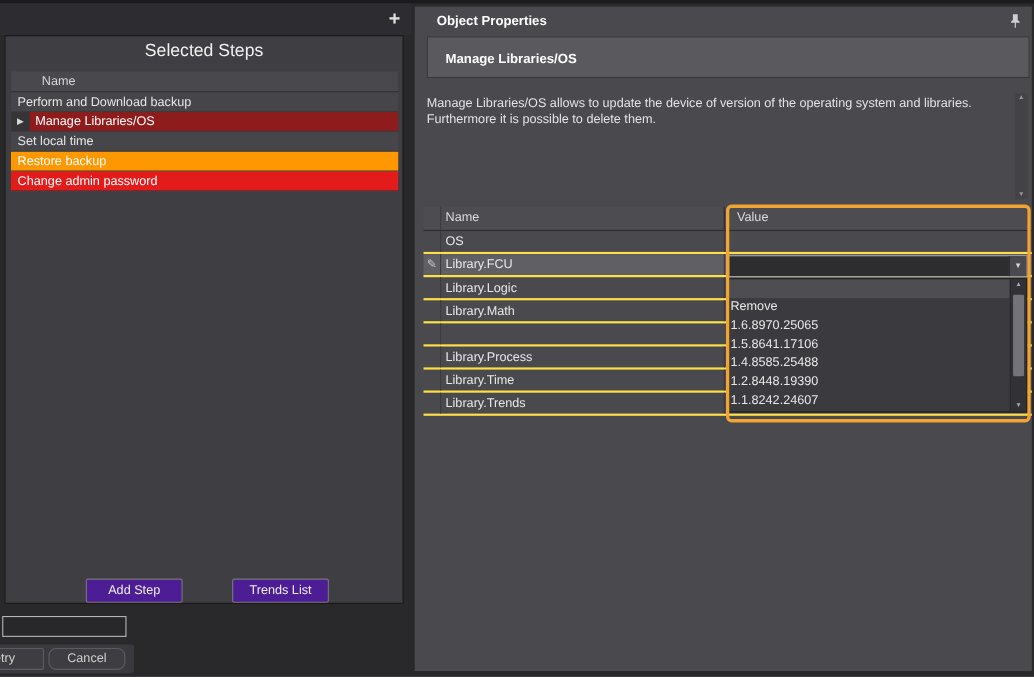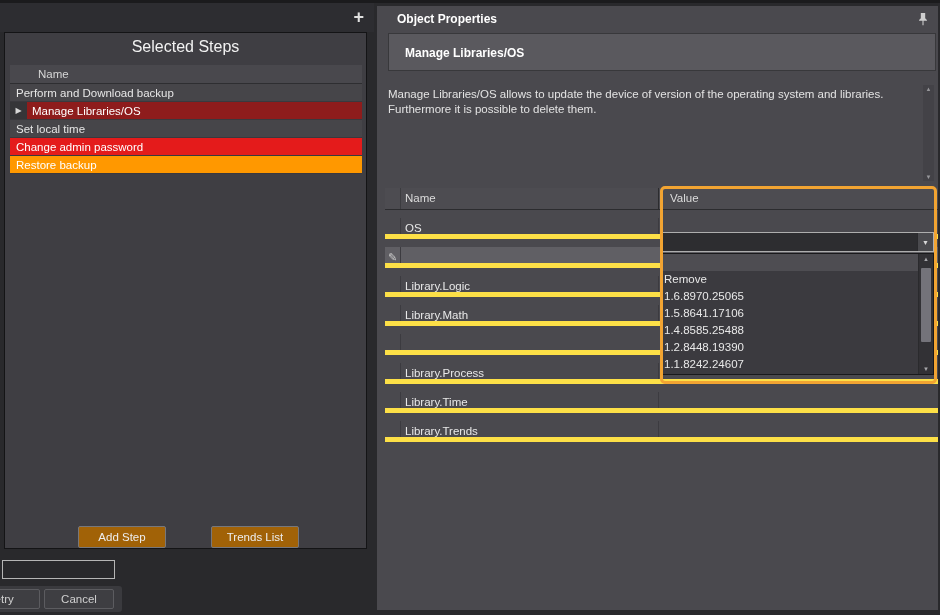--- a/index.html
+++ b/index.html
@@ -30,37 +30,37 @@
     border-bottom:1px solid #3a393e; color:#e6e6e6; font-size:11.5px;
   }
   .step-label { padding-left:6px; white-space:nowrap; overflow:hidden; }
   .row-gutter {
     width:17px; height:100%; background:#353538; color:#d8d8d8; font-size:8px;
     display:inline-flex; align-items:center; justify-content:center; flex:0 0 17px;
   }
   .row-gutter + .step-label { padding-left:5px; }
 
   .btn {
-    background:#a16207; border:1px solid #77777b; color:#ededed;
+    background:#4c1d95; border:1px solid #77777b; color:#ededed;
     font-size:11.5px; font-family:inherit; border-radius:2px; padding:0; cursor:default;
   }
   .add-step  { position:absolute; left:73px;  top:493px; width:88px; height:22px; }
   .clear-list{ position:absolute; left:206px; top:493px; width:88px; height:22px; }
 
   .bottom-input {
     position:absolute; left:2px; top:560px; width:113px; height:19px;
     background:#28282b; border:1px solid #b5b5b5; color:#e6e6e6;
     font-size:11px; font-family:inherit; padding:0 4px; outline:none;
   }
   .bottom-bar {
     position:absolute; left:-52px; top:586px; width:174px; height:26px;
     background:#3a3a3e; border-radius:3px;
   }
   .retry  { position:absolute; left:-40px; top:589px; width:80px; height:20px; background:#3e3e42; border-color:#5c5c60; color:#d0d0d0; }
-  .cancel { position:absolute; left:44px;  top:589px; width:70px; height:20px; background:#3e3e42; border-color:#5c5c60; color:#d0d0d0; }
+  .cancel { position:absolute; left:44px;  top:589px; width:70px; height:20px; background:#3e3e42; border-color:#5c5c60; color:#d0d0d0;border-radius:7px; }
 
   
   .right-panel {
     position:absolute; left:377px; top:6px; width:561px; height:604px;
     background:#4a494e;
   }
   .op-header { position:relative; height:26px; }
   .op-title { position:absolute; left:20px; top:6px; color:#ffffff; font-size:12px; font-weight:bold; }
   .pin { position:absolute; right:8px; top:6px; width:14px; height:14px; }
 
@@ -79,21 +79,21 @@
     background:#434247;
   }
   .sb-up   { position:absolute; top:1px;    left:0; width:11px; text-align:center; font-size:6px; color:#97979b; }
   .sb-down { position:absolute; bottom:1px; left:0; width:11px; text-align:center; font-size:6px; color:#97979b; }
 
   .prop-grid { position:absolute; left:8px; top:182px; width:553px; }
   .grid-header { display:flex; height:22px; background:#4d4c51; border-bottom:1px solid #2c2c2f; }
   .gh-gutter { width:16px; border-right:1px solid #3c3c40; }
   .gh-name   { width:258px; padding-left:4px; line-height:21px; font-size:11.5px; color:#dcdcdc; border-right:1px solid #2c2c2f; }
   .gh-value  { flex:1; padding-left:11px; line-height:21px; font-size:11.5px; color:#dcdcdc; }
-  .grid-row { display:flex; height:21px; border-bottom:5px solid #fde047;margin-top:8px; }
+  .grid-row { display:flex; height:21px; border-bottom:2px solid #fde047; }
   .grid-row.editing { background:#605f64; }
   .g-gutter { width:16px; border-right:1px solid #3c3b40; color:#c8c8c8; font-size:11px; line-height:20px; text-align:center; flex:0 0 16px; }
   .g-name   { width:258px; padding-left:4px; line-height:20px; font-size:11.5px; color:#e8e8e8; border-right:1px solid #3c3b40; white-space:nowrap; overflow:hidden; }
   .g-value  { flex:1; }
 
   .combo {
     position:absolute; left:285px; top:226px; width:272px; height:20px;
     background:#2d2d30; border:1px solid #aeaeae; display:flex; z-index:4;
   }
   .combo-text { flex:1; line-height:18px; font-size:11.5px; color:#e8e8e8; padding-left:4px; }
@@ -136,25 +136,25 @@
         <div class="step-row">
           <span class="step-label">Perform and Download backup</span>
         </div>
         <div class="step-row" style="background: rgb(142, 28, 28); color: rgb(255, 255, 255);">
           <span class="row-gutter">▶</span>
           <span class="step-label">Manage Libraries/OS</span>
         </div>
         <div class="step-row">
           <span class="step-label">Set local time</span>
         </div>
+        <div class="step-row" style="background: rgb(255, 152, 0); color: rgb(255, 255, 255);">
+          <span class="step-label">Restore backup</span>
+        </div>
         <div class="step-row" style="background: rgb(228, 27, 27); color: rgb(255, 255, 255);">
           <span class="step-label">Change admin password</span>
-        </div>
-        <div class="step-row" style="background: rgb(255, 152, 0); color: rgb(255, 255, 255);">
-          <span class="step-label">Restore backup</span>
         </div>
       </div>
   </div>
   <button class="btn add-step">Add Step</button>
   <button class="btn clear-list">Trends List</button>
 </div>
 
 <input class="bottom-input" value="" style="">
 <div class="bottom-bar"></div>
 <button class="btn retry">Retry</button>
@@ -187,20 +187,21 @@
       <div class="gh-value">Value</div>
     </div>
     <div class="grid-body">
         <div class="grid-row">
           <div class="g-gutter"></div>
           <div class="g-name">OS</div>
           <div class="g-value"></div>
         </div>
         <div class="grid-row editing">
           <div class="g-gutter">✎</div>
+          <div class="g-name">Library.FCU</div>
           <div class="g-value"></div>
         </div>
         <div class="grid-row">
           <div class="g-gutter"></div>
           <div class="g-name">Library.Logic</div>
           <div class="g-value"></div>
         </div>
         <div class="grid-row">
           <div class="g-gutter"></div>
           <div class="g-name">Library.Math</div>

